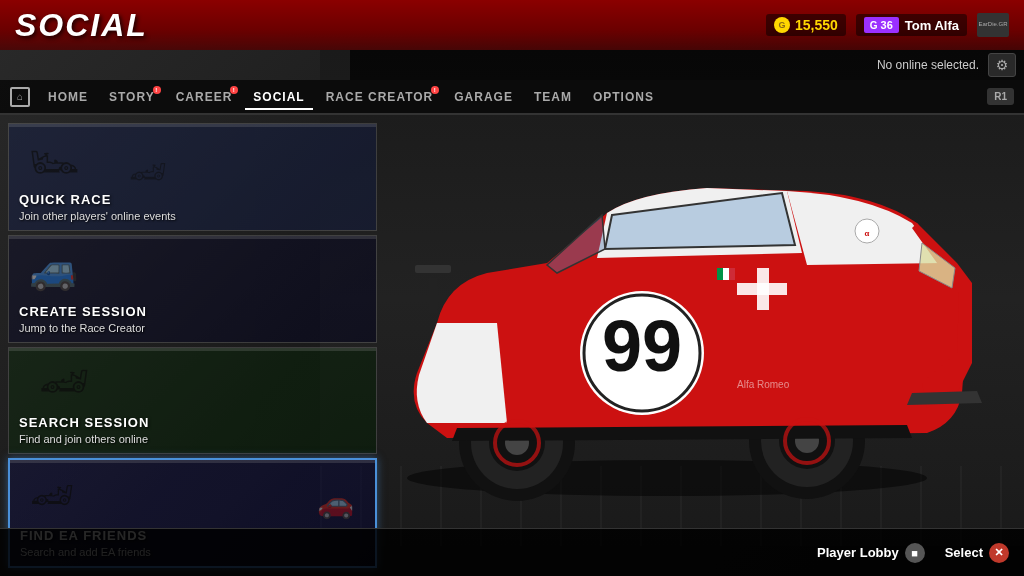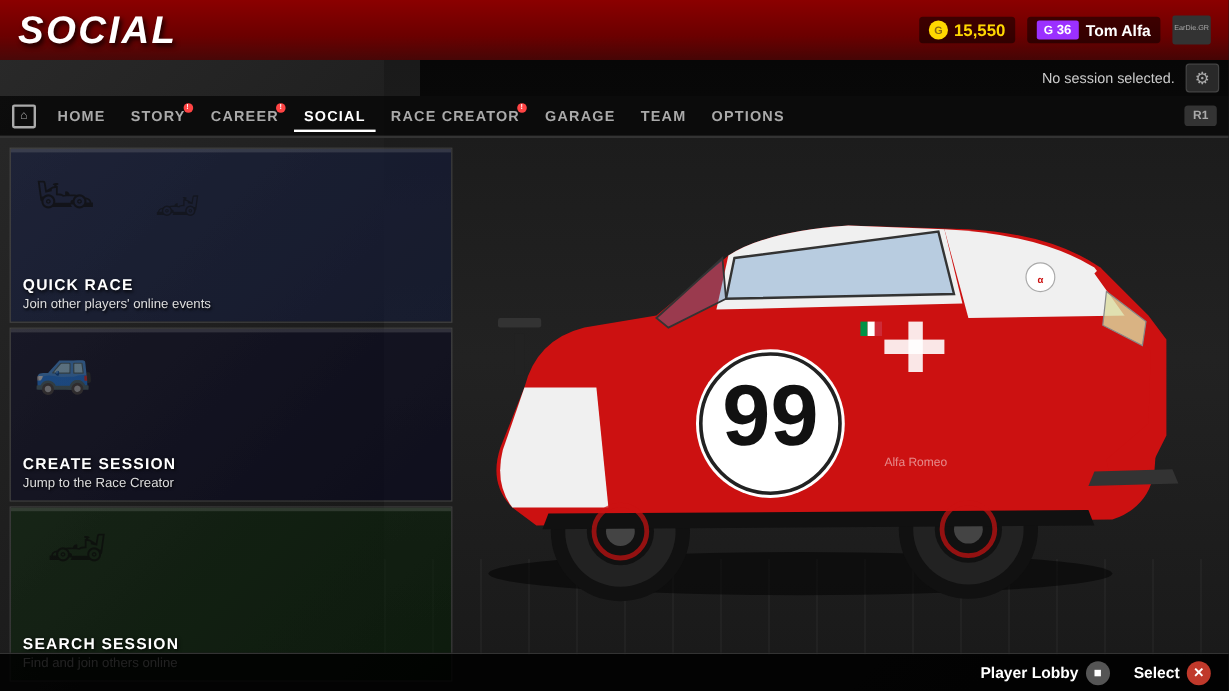--- a/index.html
+++ b/index.html
@@ -308,21 +308,21 @@
       align-items: center;
       justify-content: center;
     }
 
     
     .bottom-bar {
       position: absolute;
       bottom: 0;
       left: 0;
       right: 0;
-      height: 32px;
+      height: 48px;
       background: rgba(0,0,0,0.85);
       z-index: 10;
       display: flex;
       align-items: center;
       justify-content: flex-end;
       padding: 4px 15px;
       gap: 20px;
       border-top: 1px solid #333;
     }
 
@@ -558,21 +558,21 @@
       <span class="player-name">Tom Alfa</span>
     </div>
 
     <div class="player-avatar">
       <span style="font-size:6px; text-align:center; line-height:1.2;">EarDie.GR</span>
     </div>
   </div>
 </div>
 
 <div class="session-bar">
-  <span class="session-text">No session selected.</span>
+  <span class="session-text">No online selected.</span>
   <div class="session-icon">⚙</div>
 </div>
 
 <div class="nav-bar">
   <div class="nav-home-icon">
     <span>⌂</span>
   </div>
 
   <div class="nav-item">
     <span>HOME</span>
@@ -632,20 +632,29 @@
   <div class="menu-card">
     <div class="card-cars ss-cars card-bg">
       <div class="card-stripe"></div>
     </div>
     <div class="card-content">
       <div class="card-title">SEARCH SESSION</div>
       <div class="card-desc">Find and join others online</div>
     </div>
   </div>
 
+  <div class="menu-card active">
+    <div class="card-cars ea-cars card-bg">
+      <div class="card-stripe"></div>
+    </div>
+    <div class="card-content">
+      <div class="card-title">FIND EA FRIENDS</div>
+      <div class="card-desc">Search and add EA friends</div>
+    </div>
+  </div>
 
 </div>
 
 <div class="bottom-bar">
   <div class="bottom-action">
     <span>Player Lobby</span>
     <div class="action-icon" style="background:#555; color:#fff;">■</div>
   </div>
   <div class="bottom-action">
     <span>Select</span>

